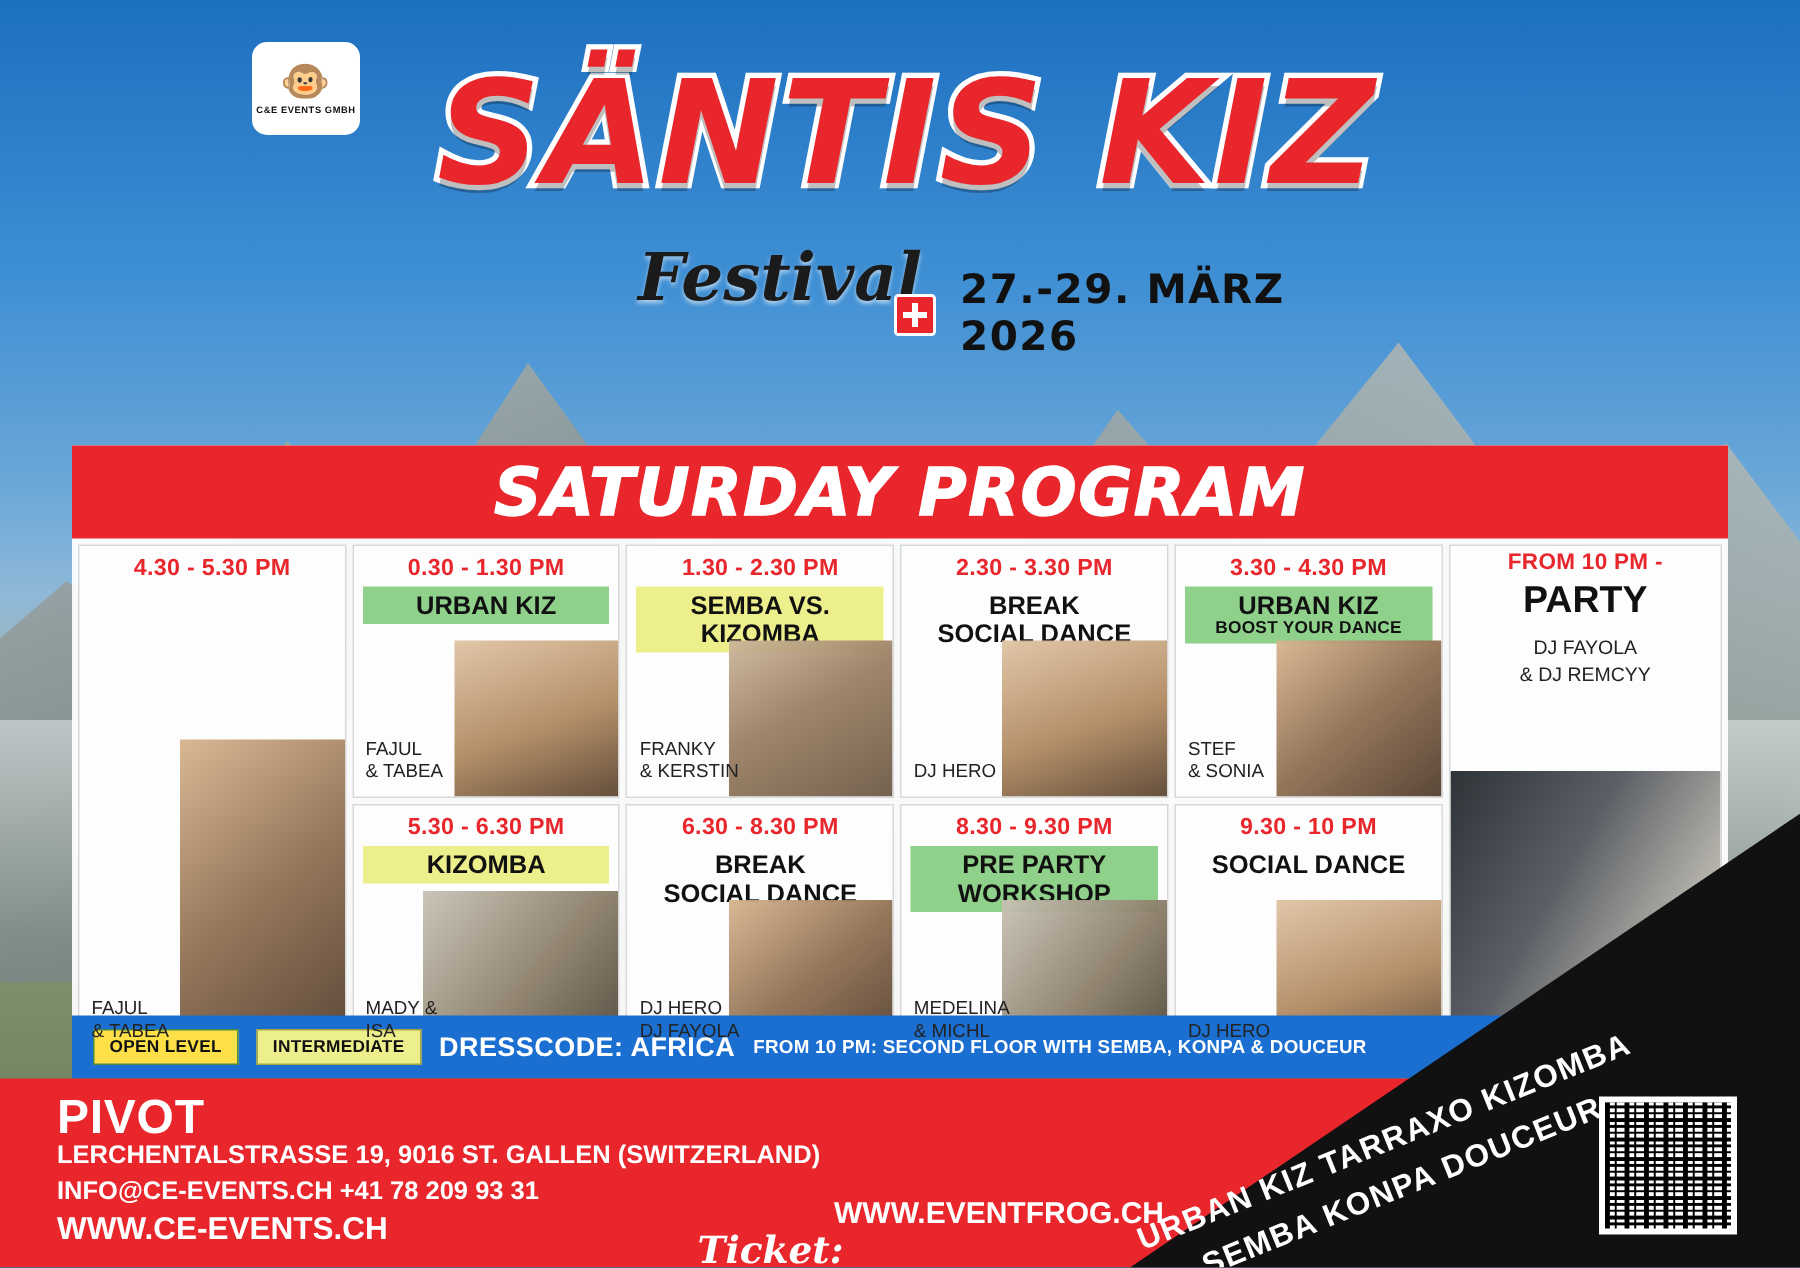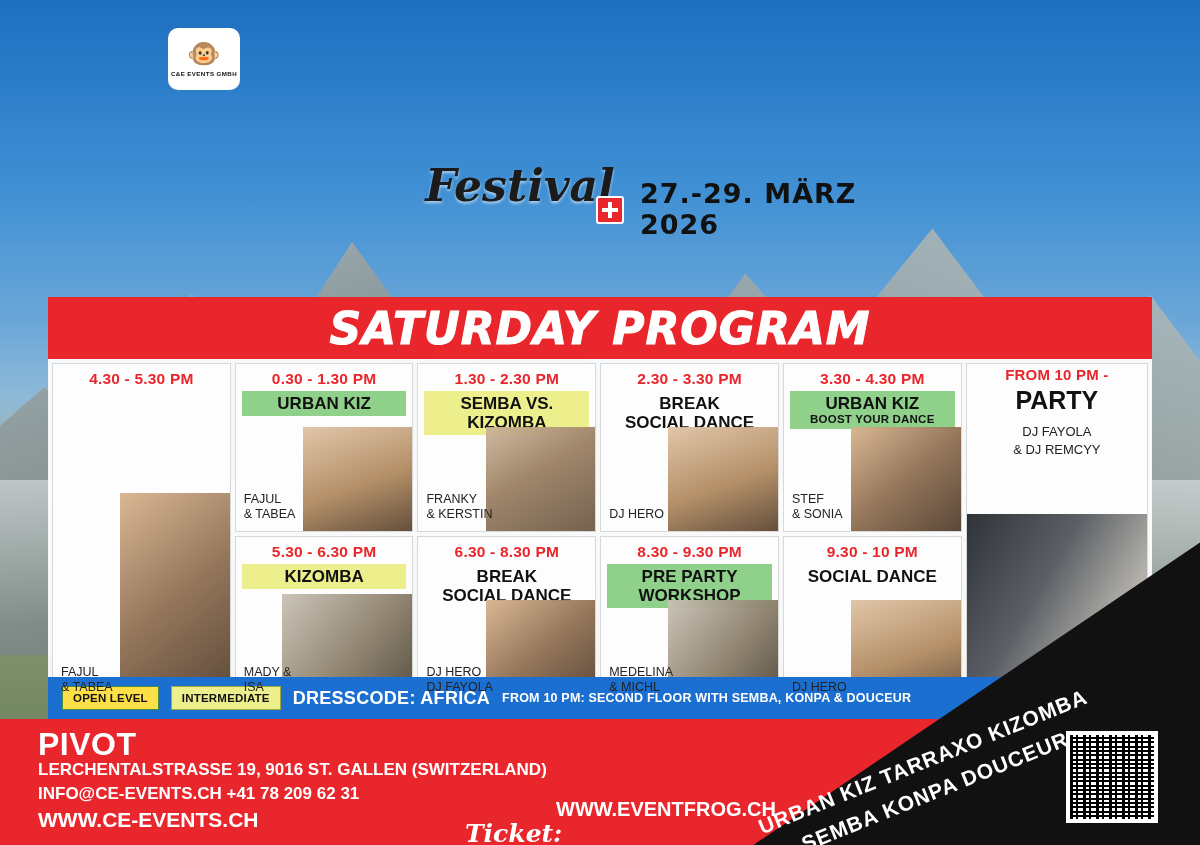--- a/index.html
+++ b/index.html
@@ -199,20 +199,21 @@
   <div class="mtn1"></div>
   <div class="mtn2"></div>
   <div class="snowband"></div>
   <div class="greenfield"></div>
 
   <div class="logo">
     <div class="lion">🐵</div>
     <div class="ltext">C&amp;E EVENTS GMBH</div>
   </div>
 
+  <div class="title">SÄNTIS KIZ</div>
   <div class="subtitle">Festival</div>
   <div class="swiss"></div>
   <div class="dates">27.-29. MÄRZ 2026</div>
 
   <div class="panel">
     <div class="panel-head">
       <h1>SATURDAY PROGRAM</h1>
     </div>
     <div class="grid">
 
@@ -302,21 +303,21 @@
   <div class="strip">
     <div class="tag green">OPEN LEVEL</div>
     <div class="tag yellow">INTERMEDIATE</div>
     <div class="dress">DRESSCODE: AFRICA</div>
     <div class="second">FROM 10 PM:  SECOND FLOOR WITH SEMBA, KONPA &amp; DOUCEUR</div>
   </div>
 
   <div class="bottom"></div>
   <div class="venue">PIVOT</div>
   <div class="addr">LERCHENTALSTRASSE 19, 9016 ST. GALLEN (SWITZERLAND)</div>
-  <div class="contact">INFO@CE-EVENTS.CH   +41 78 209 62 31</div>
+  <div class="contact">INFO@CE-EVENTS.CH   +41 78 209 93 31</div>
   <div class="web">WWW.CE-EVENTS.CH</div>
   <div class="ticket">Ticket:</div>
   <div class="ticketurl">WWW.EVENTFROG.CH</div>
 
   <div class="diag"></div>
   <div class="diagtext">
     <div>URBAN KIZ  TARRAXO  KIZOMBA</div>
     <div>SEMBA  KONPA  DOUCEUR</div>
   </div>
   <div class="qr">

